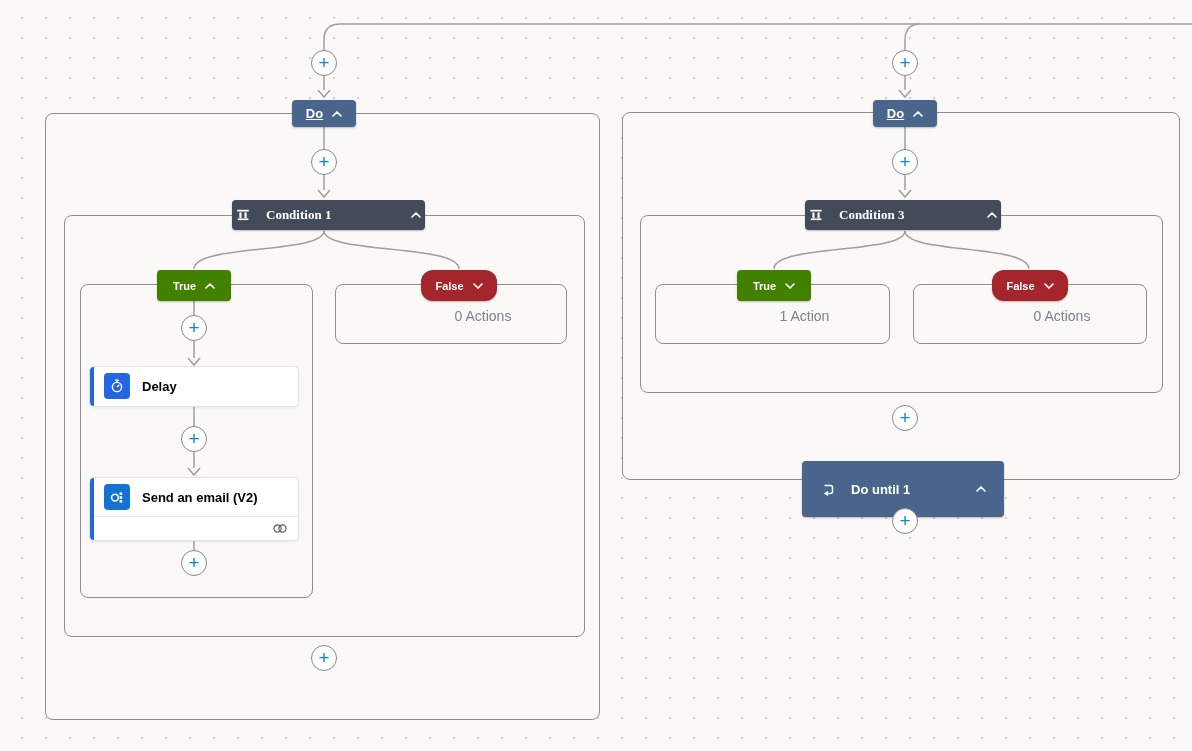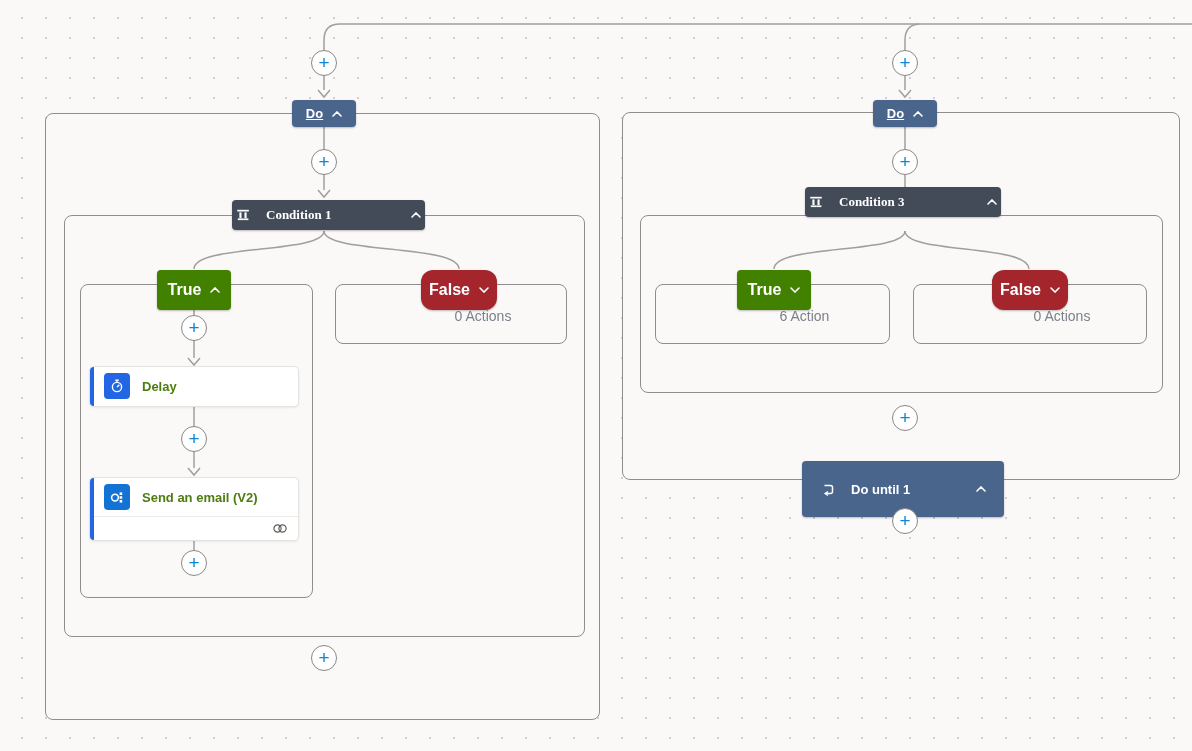--- a/index.html
+++ b/index.html
@@ -24,21 +24,21 @@
     position:absolute;z-index:3;display:flex;align-items:center;
     border-radius:4px;color:#fff;font-size:13px;font-weight:bold;
     box-sizing:border-box;cursor:pointer;
     box-shadow:0 1px 2px rgba(0,0,0,.25);
   }
   .hdr-blue{background:#49658c;}
   .hdr-dark{background:#424b57;padding:0 4px;font-family:Liberation Serif, serif;}
   .hdr-do{justify-content:center;gap:9px;text-decoration:underline;}
   .badge{
     position:absolute;z-index:3;display:flex;align-items:center;justify-content:center;
-    gap:9px;height:40px;border-radius:4px;color:#fff;font-size:16px;font-weight:bold;
+    gap:9px;height:31px;border-radius:4px;color:#fff;font-size:11px;font-weight:bold;
     box-sizing:border-box;cursor:pointer;box-shadow:0 1px 2px rgba(0,0,0,.25);
   }
   .badge-green{background:#428000;}
   .badge-red{background:#a4262c;border-radius:12px;}
   .plus{
     position:absolute;z-index:4;width:26px;height:26px;border-radius:50%;
     background:#fff;border:1px solid #8a8886;box-sizing:border-box;
     display:flex;align-items:center;justify-content:center;
     color:#1086d6;font-size:19px;font-weight:400;line-height:1;cursor:pointer;
   }
@@ -47,21 +47,21 @@
     position:absolute;z-index:3;text-align:center;
     color:#7b808b;font-size:14px;padding-left:32px;
   }
   .card{
     position:absolute;z-index:3;background:#fff;border-radius:4px;
     border-left:4px solid #2266e3;
     box-shadow:0 0 0 1px #e5e3e1,0 1px 3px rgba(0,0,0,.14);
     box-sizing:border-box;cursor:pointer;
   }
   .card-row{display:flex;align-items:center;height:38px;padding-left:10px;gap:12px;}
-  .card-title{font-size:13px;font-weight:bold;color:#4d7c0f;}
+  .card-title{font-size:13px;font-weight:bold;color:#000000;}
   .card-foot{
     height:22px;border-top:1px solid #edebe9;display:flex;align-items:center;
     justify-content:flex-end;padding-right:10px;
   }
   .app-icon{
     width:26px;height:26px;border-radius:4px;flex:0 0 auto;
     display:flex;align-items:center;justify-content:center;
   }
   .footerbar{
     position:absolute;z-index:3;display:flex;align-items:center;
@@ -239,21 +239,21 @@
       <svg width="10" height="6" viewBox="0 0 10 6">
           <path d="M1 5 L5 1 L9 5" stroke="#fff" stroke-width="1.6" fill="none" stroke-linecap="round"></path>
         </svg>
     </span>
   </div>
 
   <div class="plus" style="left:892px;top:149px;">
       <span>+</span>
     </div>
 
-  <div class="hdr hdr-dark" style="left:805px;top:187px;width:196px;height:30px;">
+  <div class="hdr hdr-dark" style="left:805px;top:200px;width:196px;height:30px;">
     <span class="icon">
       <svg width="14" height="14" viewBox="0 0 14 14" fill="#fff">
         <rect x="1.2" y="1.8" width="11.6" height="1.7"></rect>
         <rect x="3.4" y="4.4" width="2.1" height="5.6"></rect>
         <rect x="8.5" y="4.4" width="2.1" height="5.6"></rect>
         <rect x="1.8" y="10.4" width="5.2" height="1.7"></rect>
         <rect x="7.2" y="10.4" width="5.2" height="1.7"></rect>
       </svg>
     </span>
     <span style="margin-left:16px;">Condition 3</span>
@@ -266,21 +266,21 @@
 
   <div class="badge badge-green" style="left:737px;top:270px;width:74px;">
     <span>True</span>
     <span class="icon">
       <svg width="10" height="6" viewBox="0 0 10 6">
           <path d="M1 1 L5 5 L9 1" stroke="#fff" stroke-width="1.6" fill="none" stroke-linecap="round"></path>
         </svg>
     </span>
   </div>
 
-  <div class="summary" style="left:655px;top:308px;width:235px;">6 Action</div>
+  <div class="summary" style="left:655px;top:308px;width:235px;">1 Action</div>
 
   <div class="badge badge-red" style="left:992px;top:270px;width:76px;">
     <span>False</span>
     <span class="icon">
       <svg width="10" height="6" viewBox="0 0 10 6">
           <path d="M1 1 L5 5 L9 1" stroke="#fff" stroke-width="1.6" fill="none" stroke-linecap="round"></path>
         </svg>
     </span>
   </div>
 

